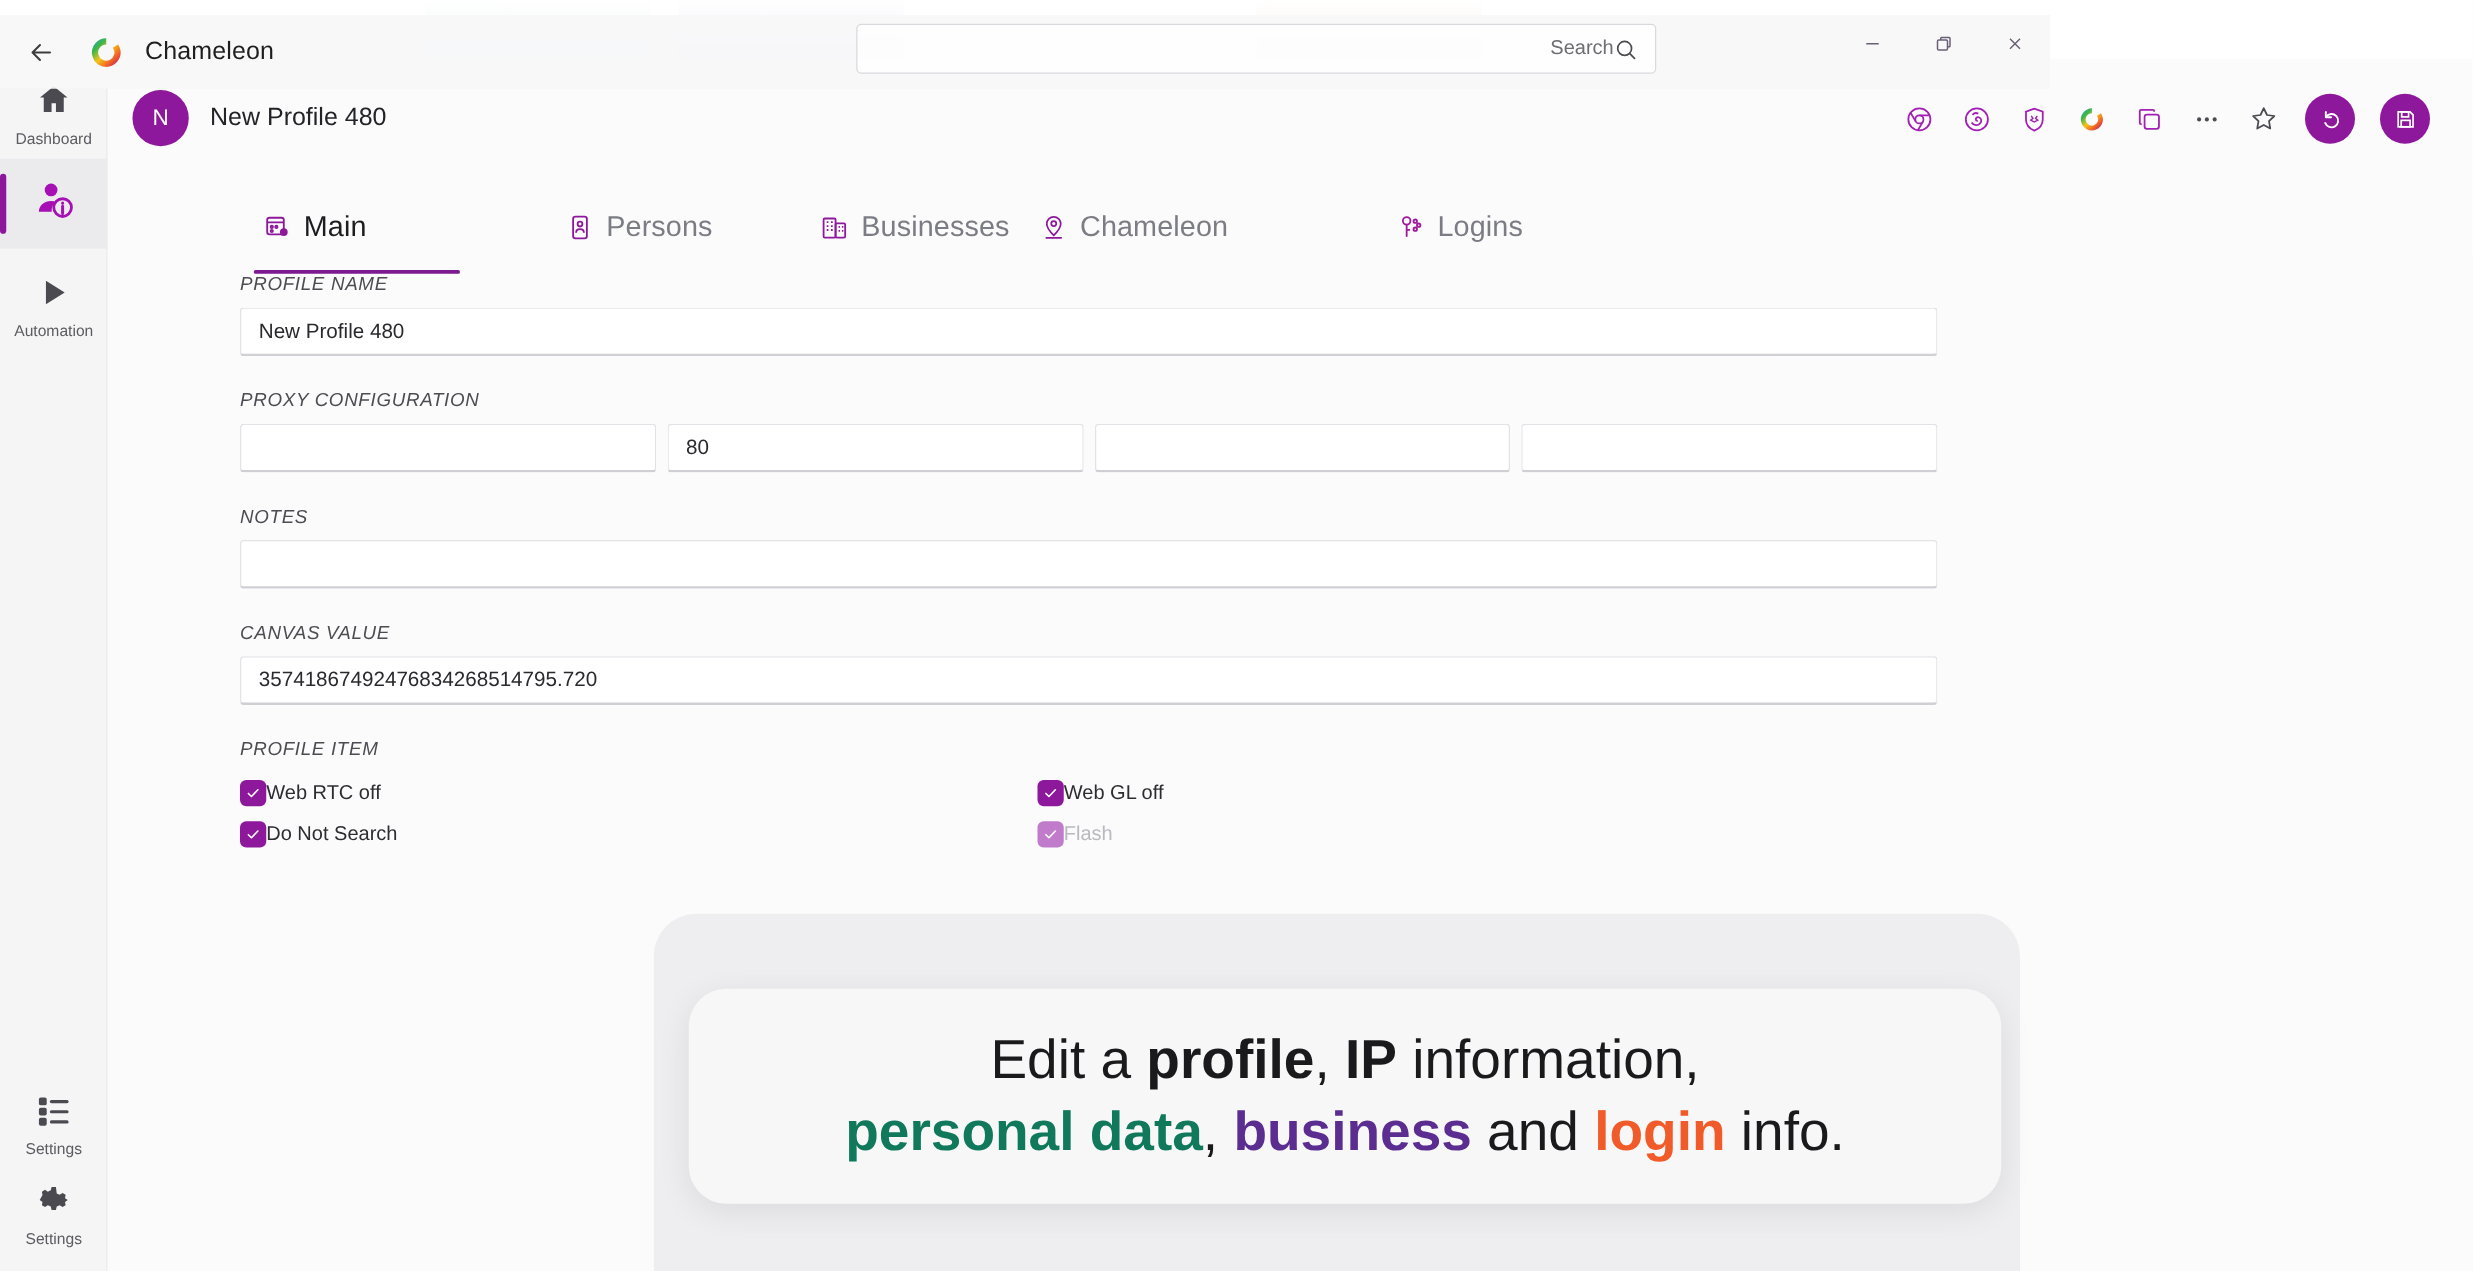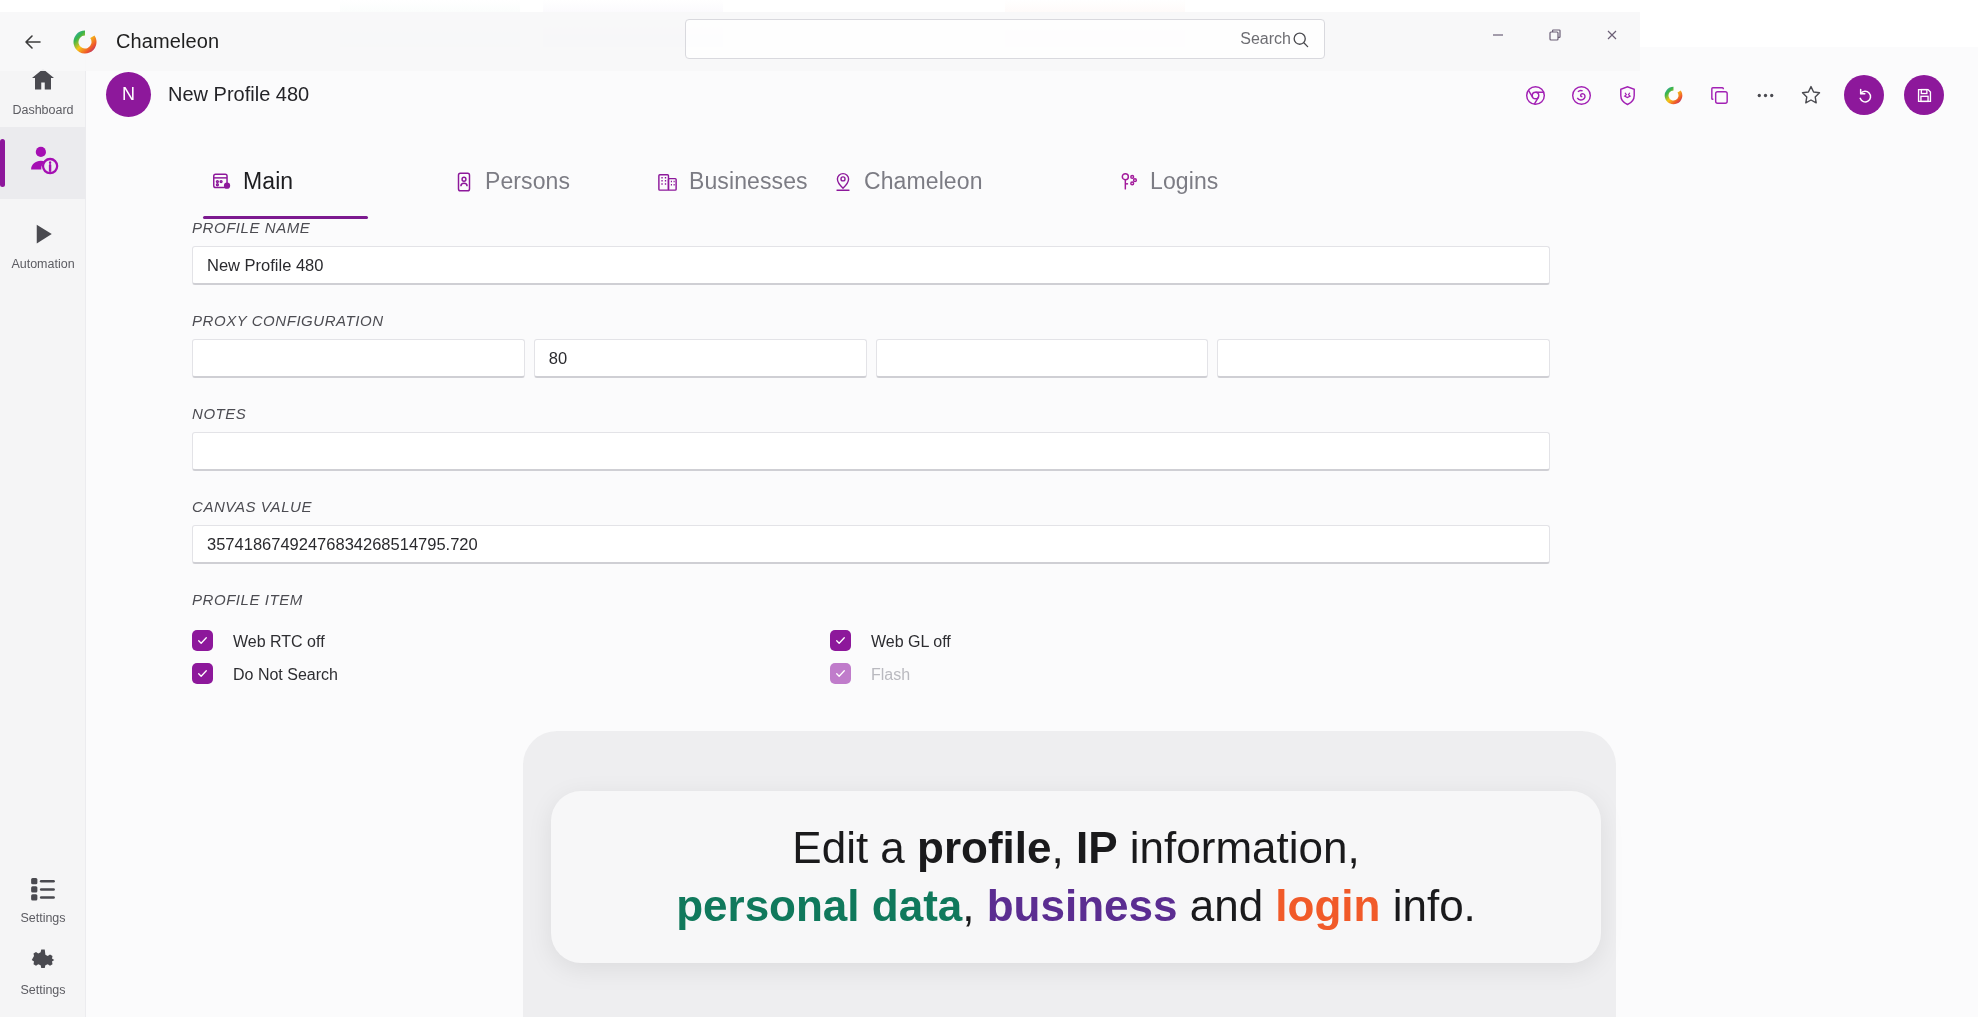--- a/index.html
+++ b/index.html
@@ -163,21 +163,21 @@
     font-size: 16.5px; color: #2a2a2e;
   }
   .group { margin-bottom: 27px; }
   .proxy-row { display: flex; gap: 9px; }
   .proxy-row .input { flex: 1; }
   .checks {
     display: flex; margin-top: 7px;
   }
   .check-col { width: 638px; }
   .check {
-    display: flex; align-items: flex-end; gap: 20px;
+    display: flex; align-items: center; gap: 0;
     height: 33px; cursor: pointer;
   }
   .cb {
     width: 21px; height: 21px; border-radius: 5px;
     background: #8d189b;
     display: flex; align-items: center; justify-content: center;
     flex: none;
   }
   .check .txt { font-size: 16px; color: #2d2d31; }
   .check.dim .cb { background: #c07ccb; }

